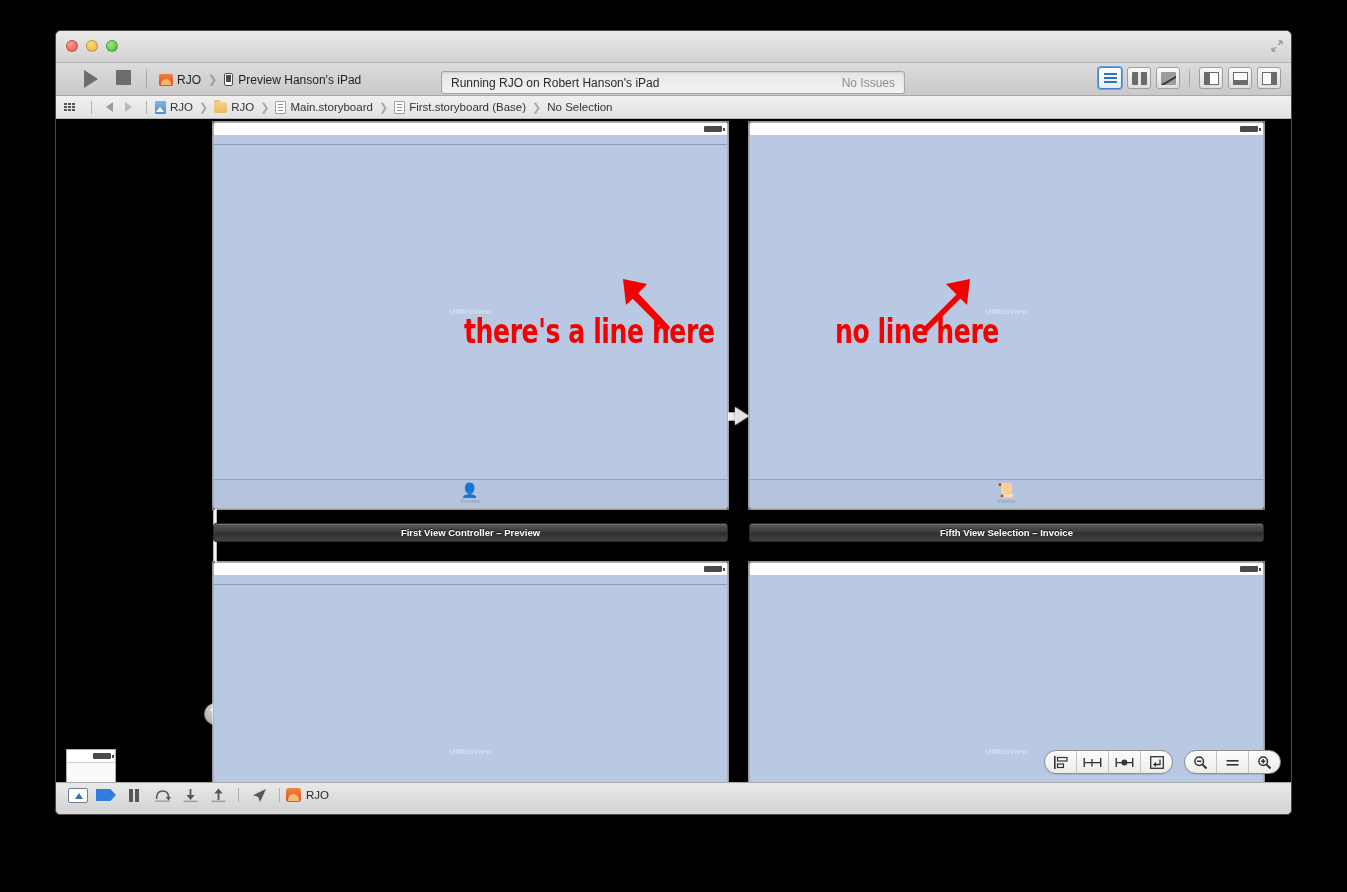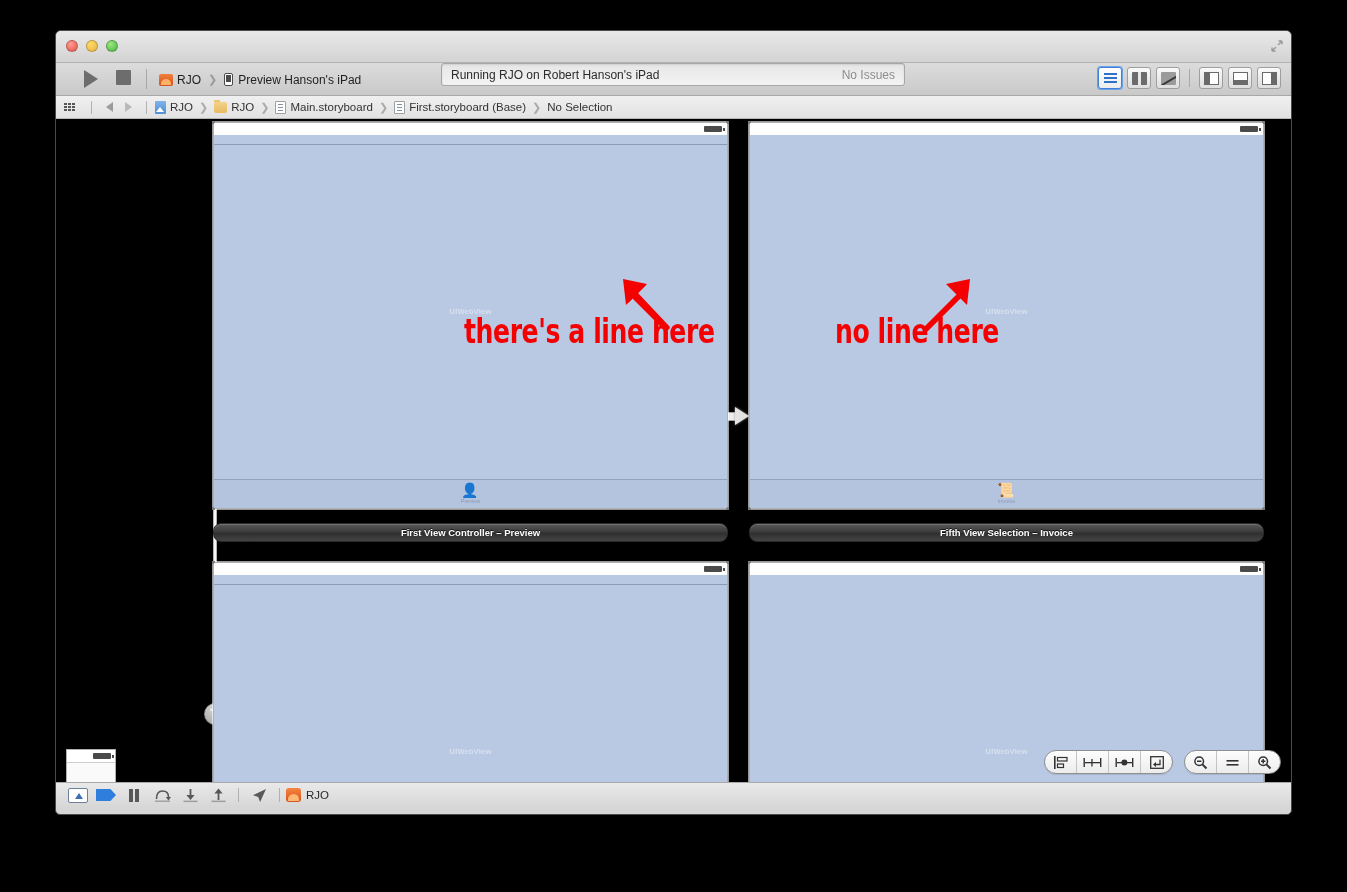--- a/index.html
+++ b/index.html
@@ -163,21 +163,21 @@
     display: inline-block;
     background: #fff;
     box-sizing: border-box;
   }
   .device-icon:after{
     content:"";display:block;width:5px;height:7px;margin:1.4px auto 0;background:#4a4a4a;
   }
 
   #activity-view {
     position: absolute;
-    left: 385px; top: 0;
+    left: 385px; top: 8px;
     width: 464px; height: 23px;
     background: linear-gradient(to bottom,#e6e6e6,#f3f3f3);
     border: 1px solid #a6a6a6;
     border-radius: 3px;
     box-shadow: inset 0 1px 2px rgba(0,0,0,0.10);
     box-sizing: border-box;
     display: flex;
     align-items: center;
     padding: 0 9px;
     font-size: 12px;
@@ -335,21 +335,21 @@
   }
   .tab-glyph {
     font-size: 14px; color:#8a8378; line-height:14px;
   }
 
   .scene-label {
     position: absolute;
     height: 19px;
     background: linear-gradient(to bottom,#585858 0%,#3b3b3b 48%,#2e2e2e 52%,#444444 100%);
     border: 1px solid #2a2a2a;
-    border-radius: 8px;
+    border-radius: 3px;
     box-sizing: border-box;
     color: #ffffff;
     font-size: 9.5px;
     font-weight: bold;
     text-align: center;
     line-height: 17px;
     text-shadow: 0 -1px 0 rgba(0,0,0,0.7);
     box-shadow: inset 0 1px 0 rgba(255,255,255,0.18);
   }
 

